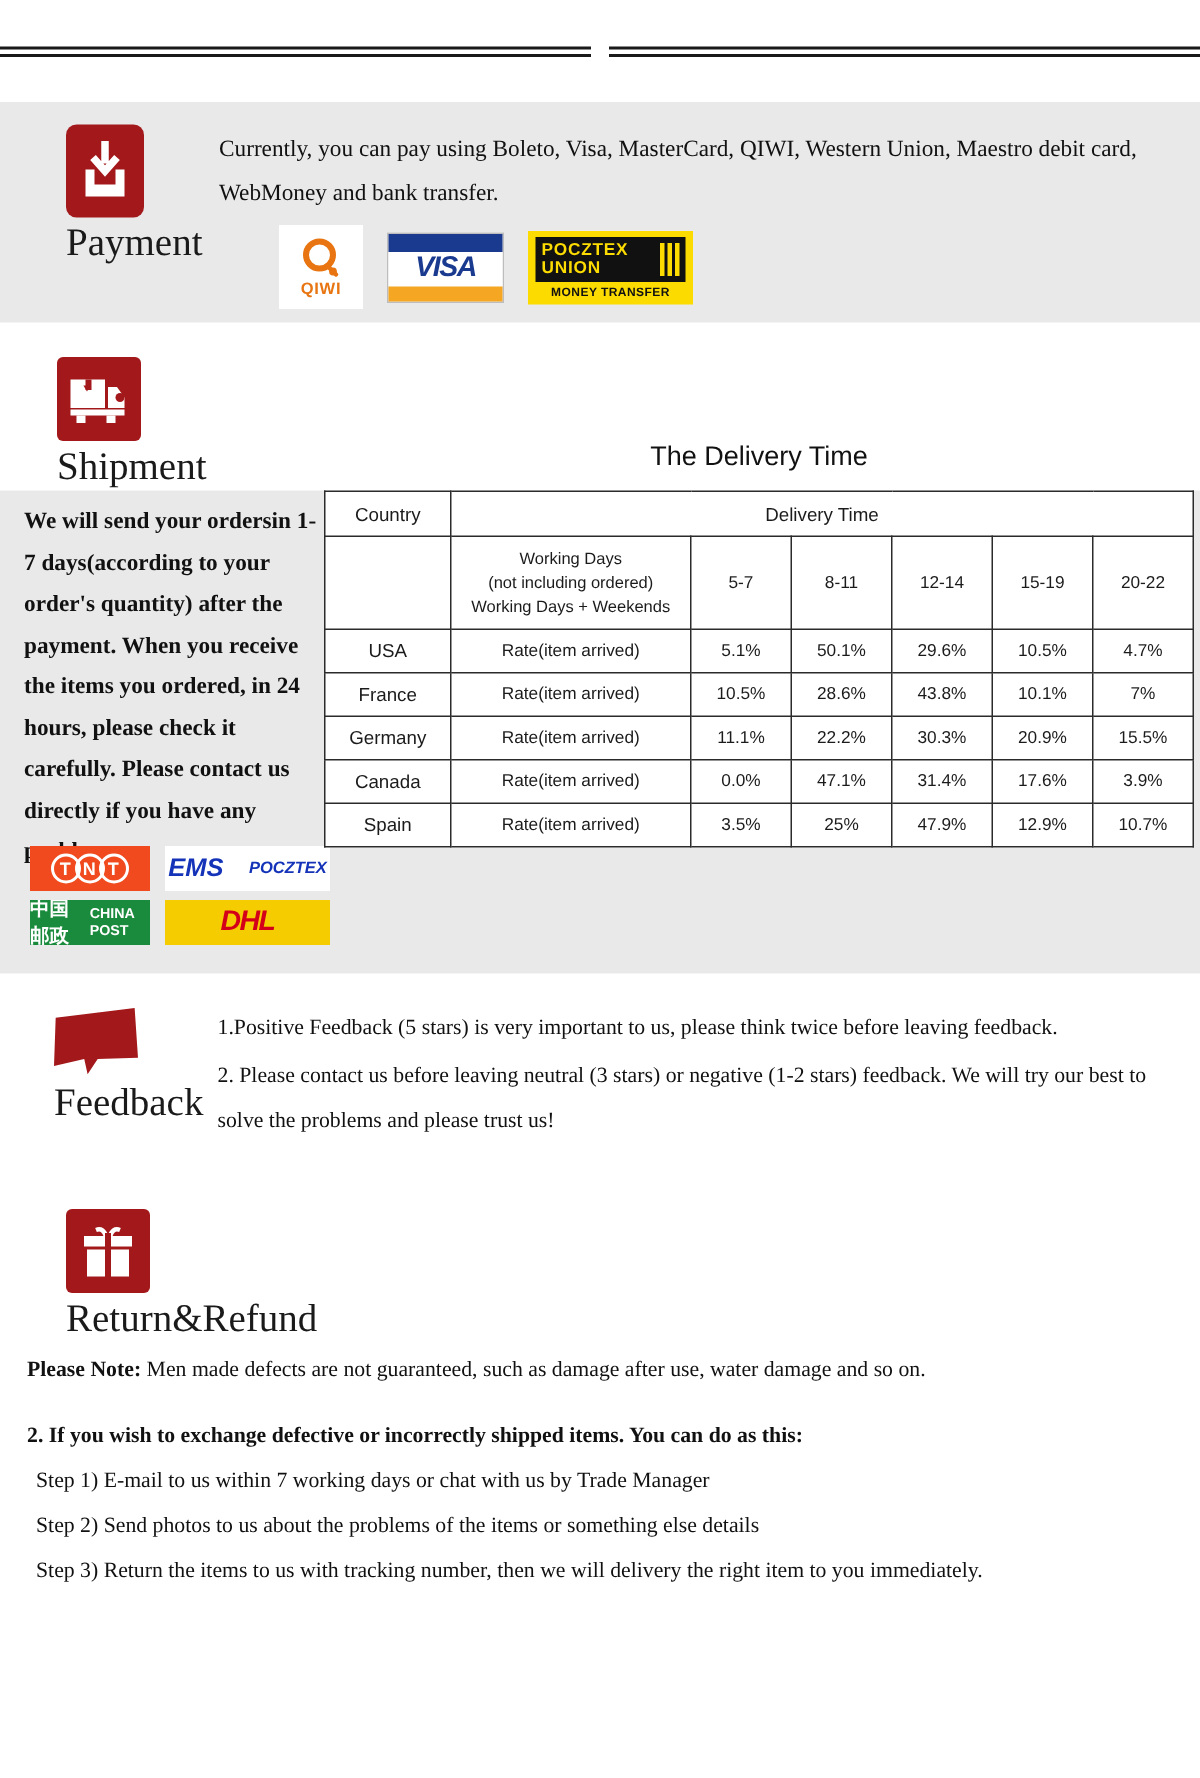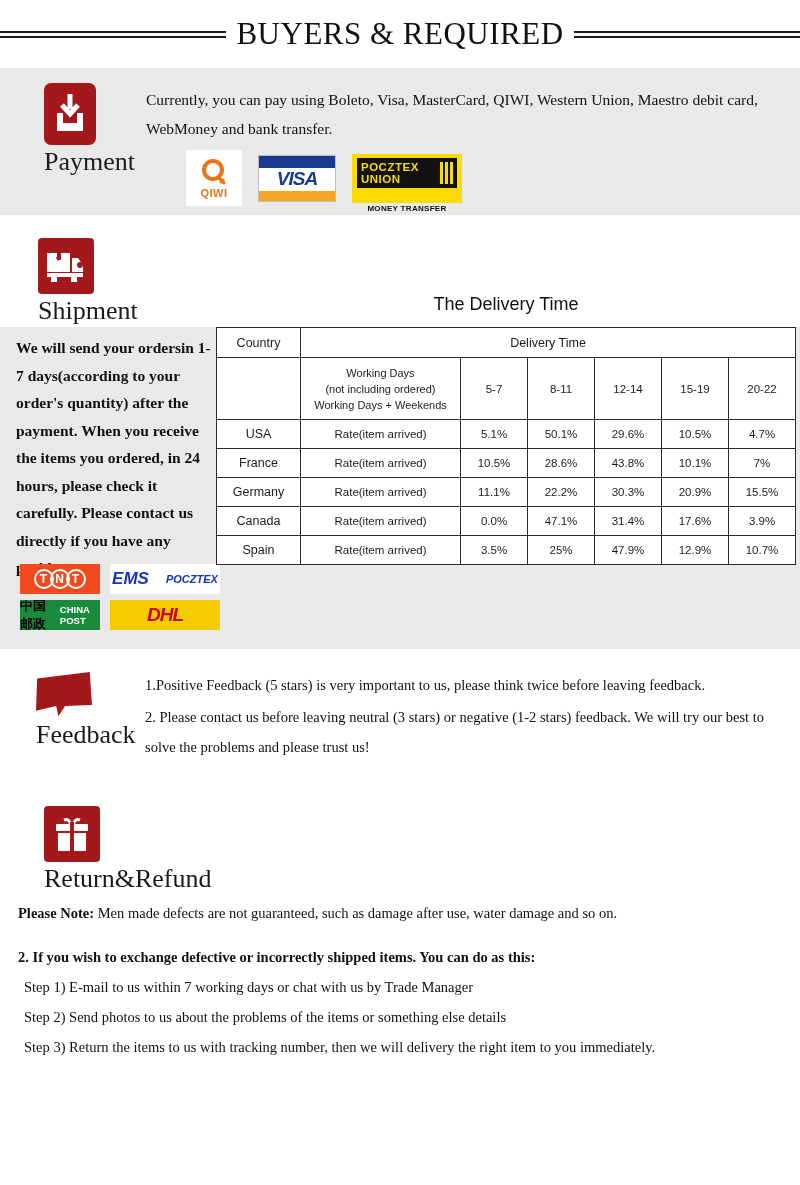--- a/index.html
+++ b/index.html
@@ -76,42 +76,42 @@
   .visa-mid  { flex: 1; background: #fff; display:flex; align-items:center; justify-content:center;
                font-family: "Liberation Sans", sans-serif; font-style: italic; font-weight: bold;
                font-size: 19px; color: #1a3a8f; letter-spacing: -1px; }
   .visa-gold { height: 10px; background: #f5a623; }
 
   .logo-wu { width: 110px; height: 49px; background: #fcdb00; padding: 4px 5px 2px; }
   .wu-black { background: #111; height: 30px; display: flex; align-items: center; padding-left: 4px; }
   .wu-words { color: #fcdb00; font-family: "Liberation Sans", sans-serif; font-weight: bold; font-size: 11.5px; line-height: 12px; letter-spacing: .5px; }
   .wu-bars { margin-left: auto; display: flex; gap: 2px; padding-right: 4px; }
   .wu-bars i { display: block; width: 3px; height: 22px; background: #fcdb00; }
-  .wu-sub { text-align: center; font-family: "Liberation Sans", sans-serif; font-weight: bold; font-size: 8px; color: #111; margin-top: 16px; letter-spacing: .3px; }
+  .wu-sub { text-align: center; font-family: "Liberation Sans", sans-serif; font-weight: bold; font-size: 8px; color: #111; margin-top: 2px; letter-spacing: .3px; }
 
   
   #shipment-icon-wrap { position: absolute; left: 38px; top: 238px; }
   #shipment-band { top: 327px; height: 322px; }
   #shipment-text {
     position: absolute; left: 16px; top: 334px; width: 198px;
     font-size: 15.5px; line-height: 27.5px; color: #111; font-weight: 600;
     font-family: "Liberation Serif", serif;
   }
   #carrier-logos { position: absolute; left: 20px; top: 564px; width: 200px;
                    display: grid; grid-template-columns: 80px 110px; gap: 6px 10px; }
   .c-logo { height: 30px; display: flex; align-items: center; justify-content: center;
             font-family: "Liberation Sans", sans-serif; font-weight: bold; overflow: hidden; }
   .c-tnt { background: #f04a1e; color: #fff; font-size: 15px; letter-spacing: 1px; }
   .c-tnt span { border: 2px solid #fff; border-radius: 50%; width: 20px; height: 20px;
                 display: inline-flex; align-items: center; justify-content: center; font-size: 12px; margin: 0 -2px; }
   .c-ems { background: #fff; color: #1433b8; font-size: 14px; font-style: italic; letter-spacing: 0px; gap: 17px; }
   .c-ems .ems { font-size: 17px; font-weight: bold; }
   .c-ems .pz { font-size: 11px; }
   .c-post { background: #1a8b3c; color: #fff; font-size: 9.5px; gap: 4px; }
-  .c-post .cn { color: #000000; font-size: 13px; }
+  .c-post .cn { color: #ffffff; font-size: 13px; }
   .c-dhl { background: #f5cc00; color: #d4001a; font-style: italic; font-size: 19px; letter-spacing: -1px; }
 
   
   #delivery-title {
     position: absolute; left: 216px; top: 294px; width: 580px; text-align: center;
     font-family: "Liberation Sans", sans-serif; font-size: 18px; color: #111;
   }
   #delivery-table {
     position: absolute; left: 216px; top: 327px; width: 580px;
     border-collapse: collapse; font-family: "Liberation Sans", sans-serif;
@@ -143,21 +143,20 @@
   #return-body .bold-para { font-weight: bold; margin-bottom: 14px; }
   #return-body .step { padding-left: 6px; }
 </style>
 </head>
 <body>
 
 <div class="page">
 
   <div class="header">
     <span class="rule left"></span>
-    <span class="header-title">BUYERS &amp; REQUIRED</span>
     <span class="rule right"></span>
   </div>
 
   <div class="band-gray" id="payment-band"></div>
 
   <div id="payment-icon-wrap">
     <div class="icon-tile">
       <svg viewBox="0 0 52 62" xmlns="http://www.w3.org/2000/svg" aria-hidden="true">
         <path d="M26 11 L26 26 M18 22 L26 31 L34 22" stroke="#fff" stroke-width="5" fill="none" stroke-linecap="butt"></path>
         <path d="M13 30 L13 48 L39 48 L39 30 L33 30 L33 40 L19 40 L19 30 Z" fill="#fff"></path>

